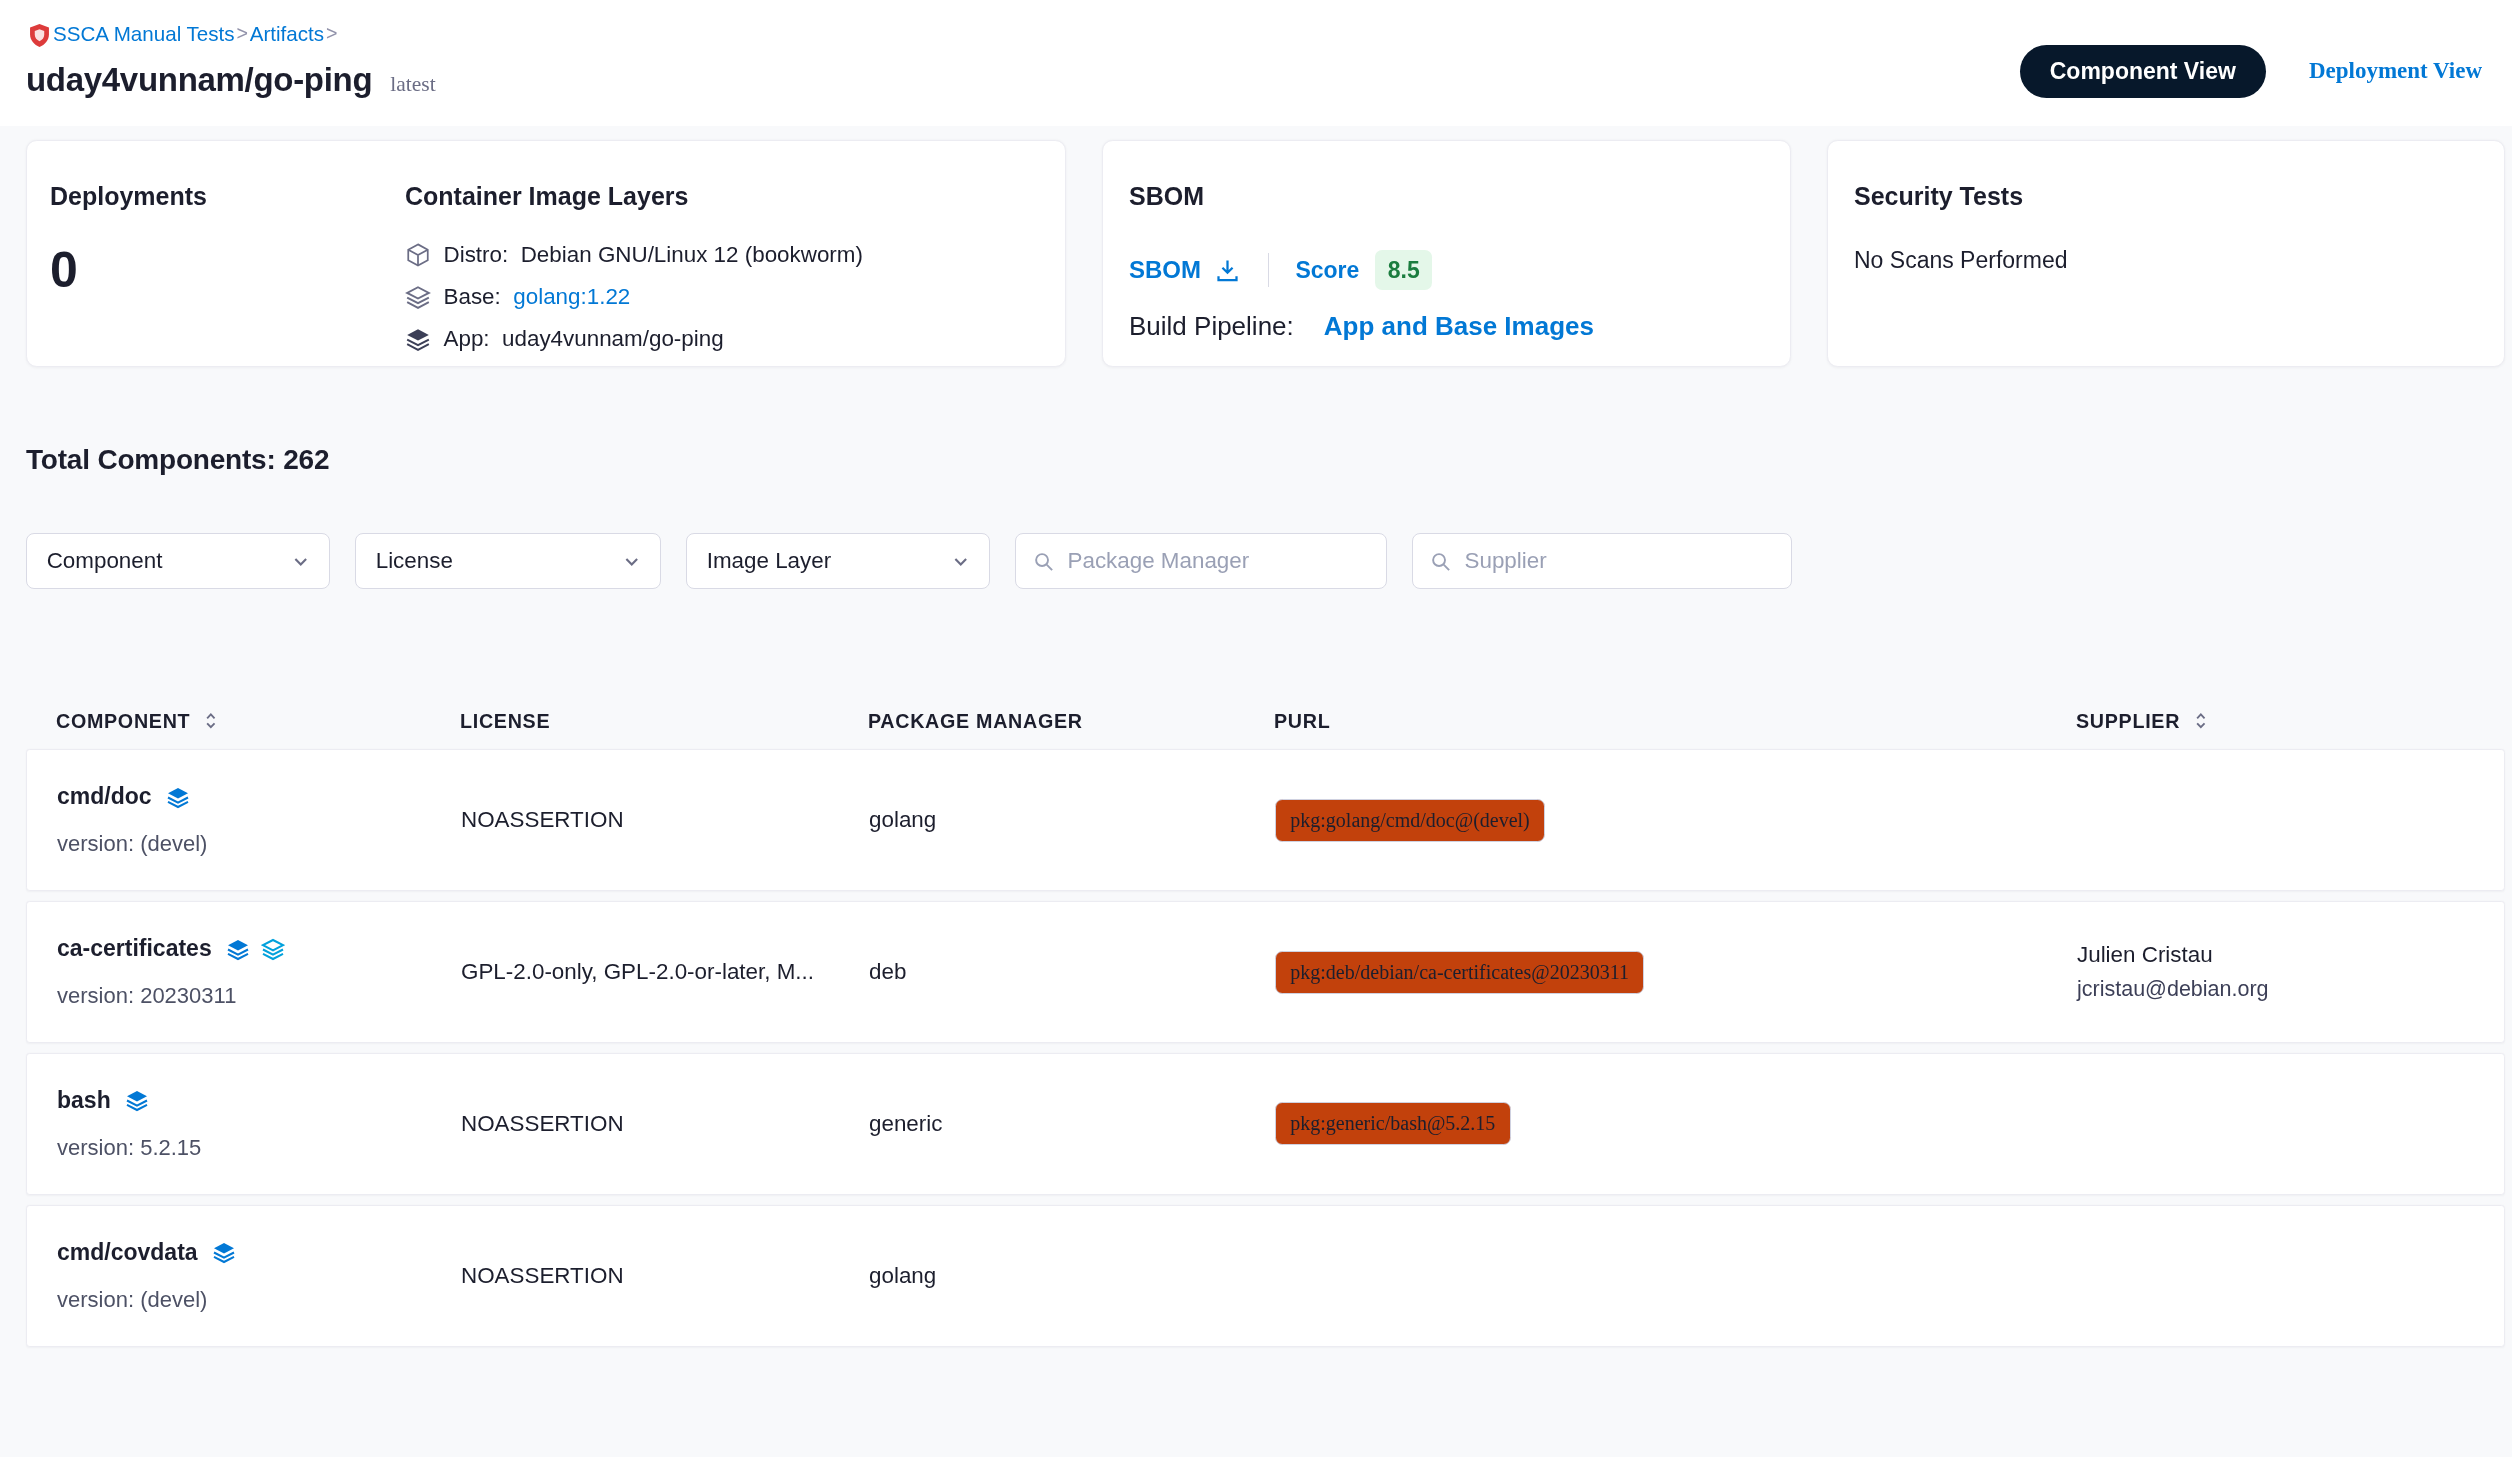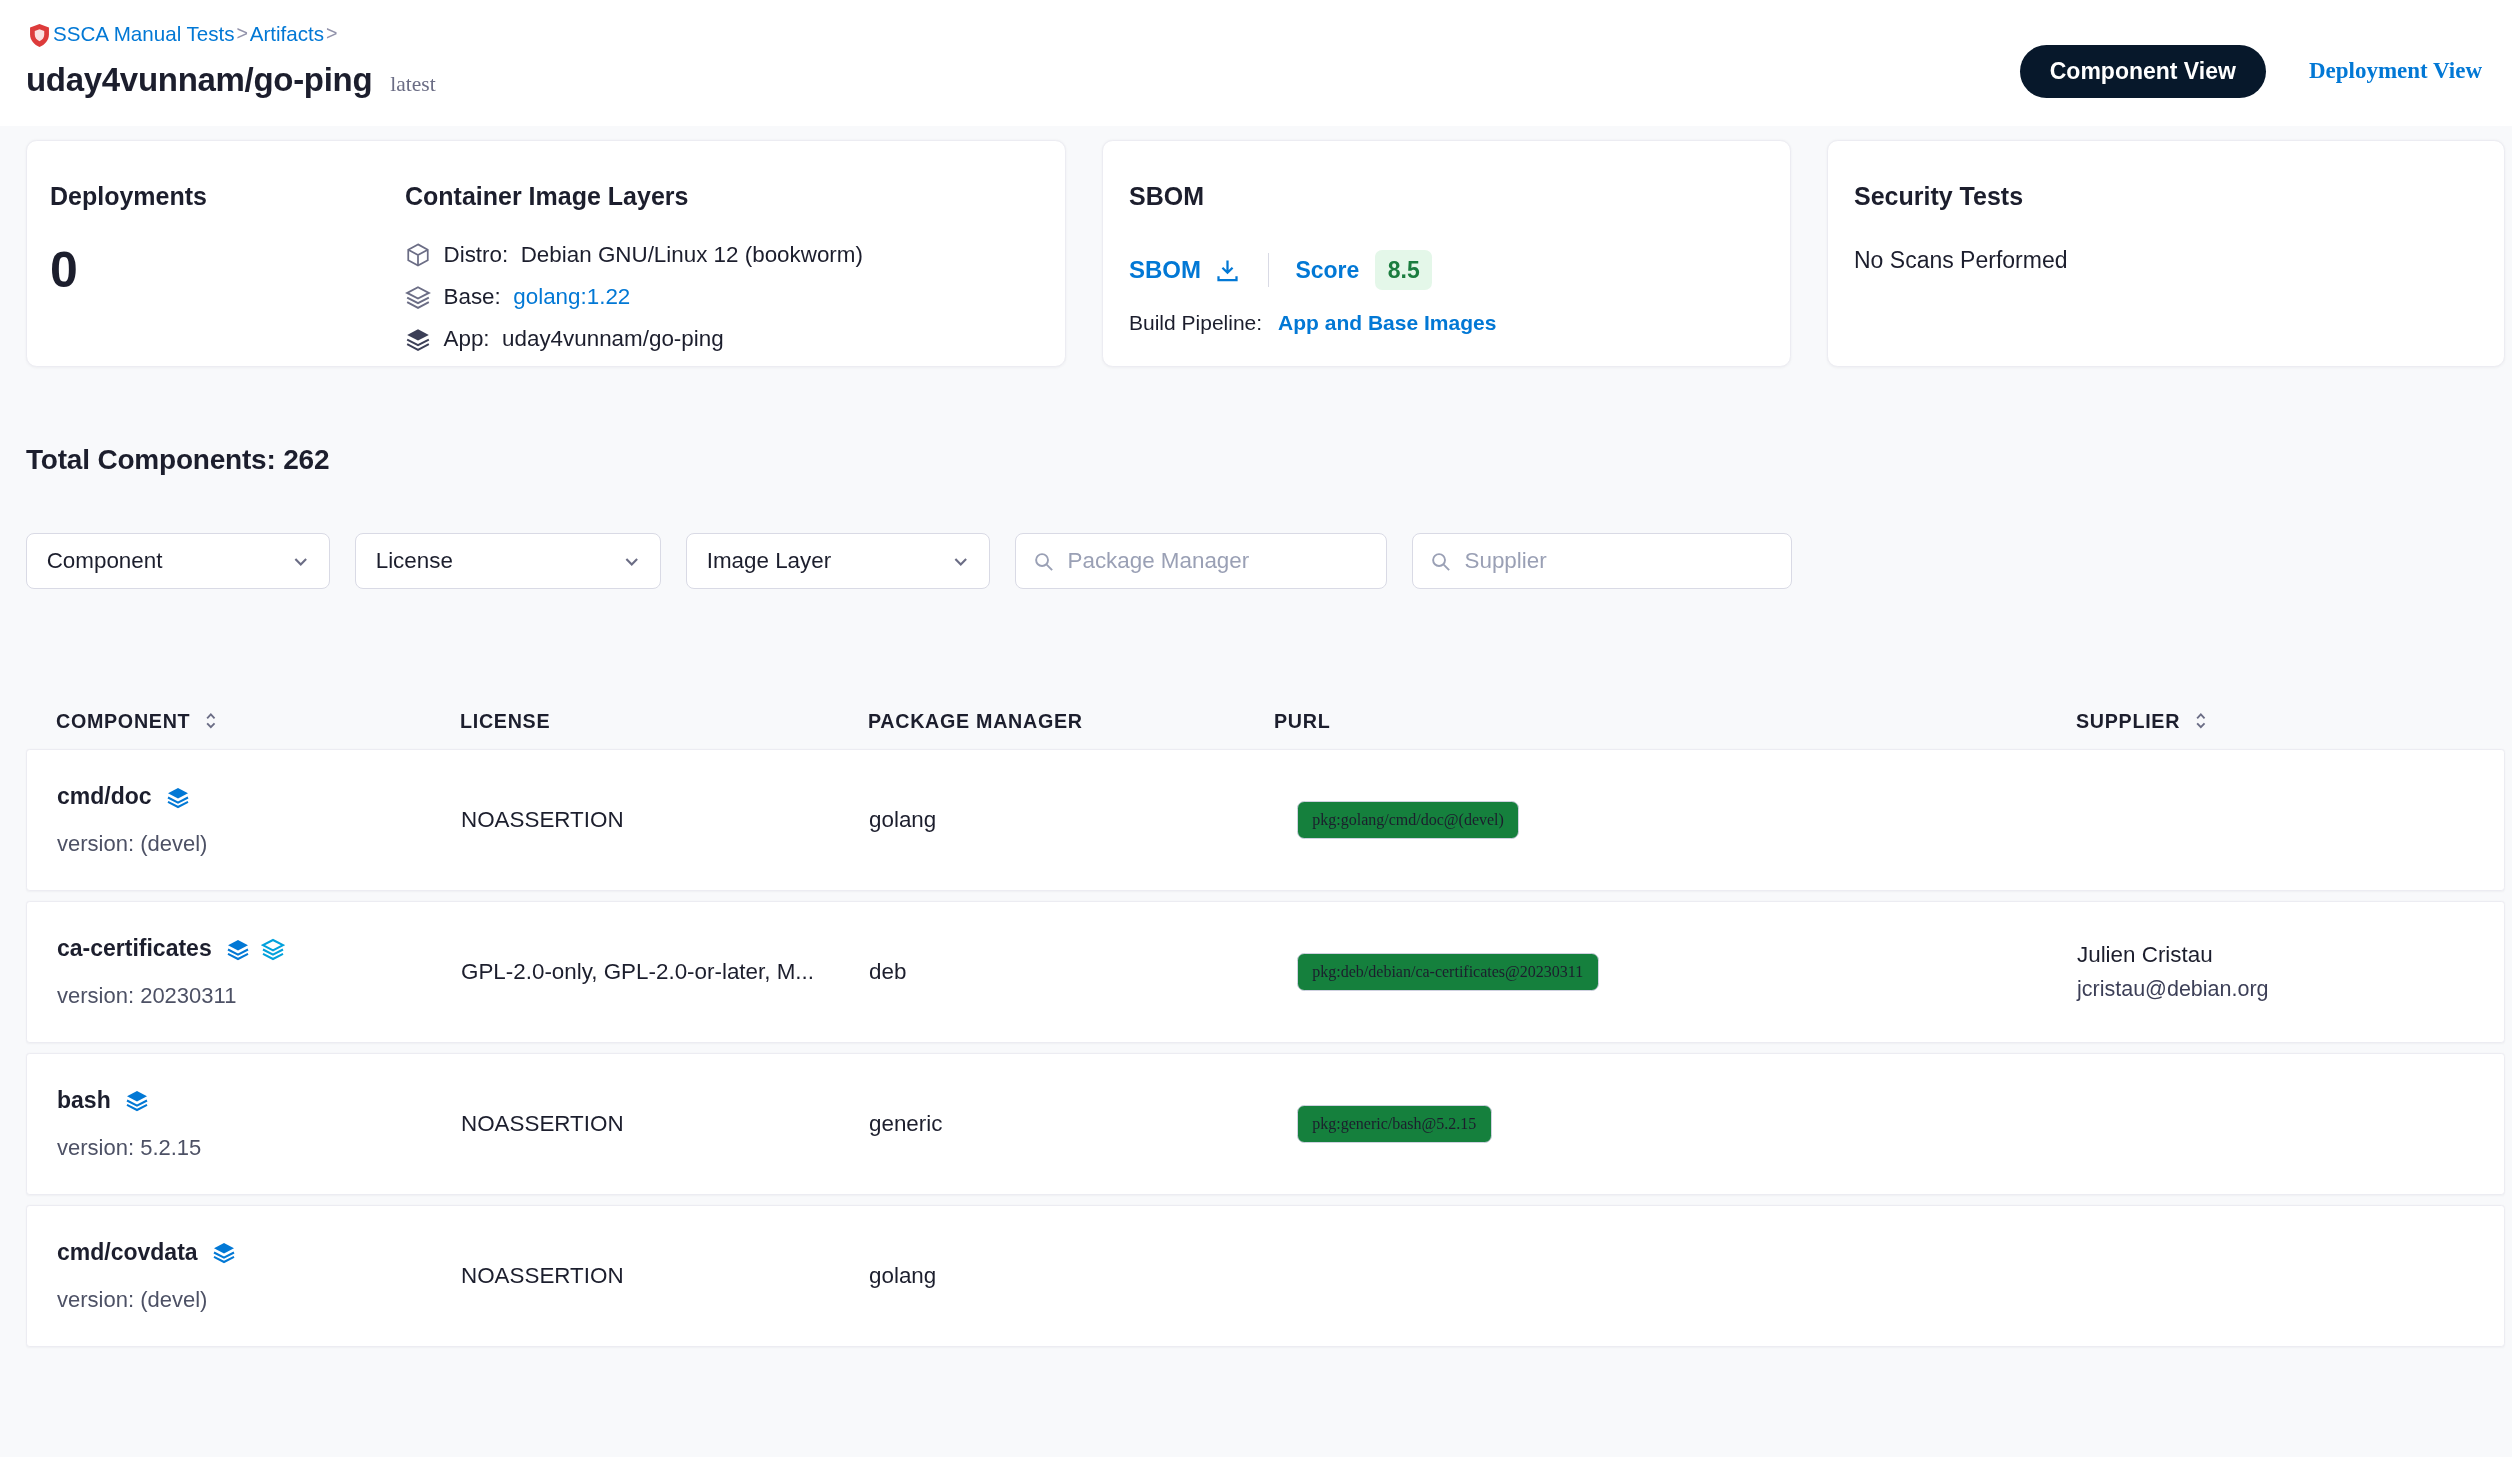--- a/index.html
+++ b/index.html
@@ -52,21 +52,21 @@
 
   .card-sbom { width:689px; padding-left:26px; }
   .sbom-row { display:flex; align-items:center; margin-top:39px; }
   .sbom-link { font-size:24px; font-weight:700; display:flex; align-items:center; gap:12.5px; }
   .vdivider { width:0.9px; height:34px; background:#d9dae5; margin:0 27px; }
   .score-label { font-size:23px; font-weight:700; color:#0278d5; }
   .score-badge {
     background:#e4f7e9; color:#1b7d3f; font-weight:700; font-size:23px;
     border-radius:7.2px; padding:6.3px 12.5px; margin-left:16px;
   }
-  .pipeline-row { margin-top:21.5px; font-size:21px; display:flex; gap:16px; align-items:center; }
+  .pipeline-row { margin-top:21.5px; font-size:26px; display:flex; gap:30px; align-items:center; }
   .pipeline-link { font-weight:600; }
 
   .card-security { flex:1; padding-left:26px; }
   .security-status { margin-top:36px; font-size:23px; color:#1c1e2d; }
 
   .total-heading { margin-top:77px; }
 
   
   .filters { display:flex; gap:25px; margin-top:57px; }
   .dropdown, .searchbox {
@@ -100,24 +100,23 @@
     border:0.9px solid #ececf2; border-radius:3.6px;
     box-shadow:0 0.9px 1.8px rgba(96,97,112,.06);
   }
   .comp-name-line { display:flex; align-items:center; gap:14.3px; }
   .comp-name { font-size:23px; font-weight:700; }
   .layer-icons { display:inline-flex; gap:10.7px; }
   .layer-icons .ic { width:24px; height:24px; display:inline-flex; }
   .comp-version { font-size:22px; color:#4d5165; margin-top:21px; }
   .cell-text { font-size:22.4px; color:#1c1e2d; }
   .purl-chip {
-    display:inline-block; font-size:16px; color:#1c1e2d;
-    border:0.9px solid #cfd1e0; border-radius:7.2px; padding:9px 14.3px; background:#15803d;
+    display:inline-block; font-size:20px; color:#1c1e2d;
+    border:0.9px solid #cfd1e0; border-radius:7.2px; padding:9px 14.3px; background:#c2410c;
     white-space:nowrap;
-    margin-left:22px;
   }
   .supplier-name { font-size:22.4px; color:#1c1e2d; }
   .supplier-email { font-size:21.5px; color:#3c3f57; margin-top:9.8px; }
 </style>
 </head>
 <body>
 
 <div class="header">
   <div>
     <div class="breadcrumb">

